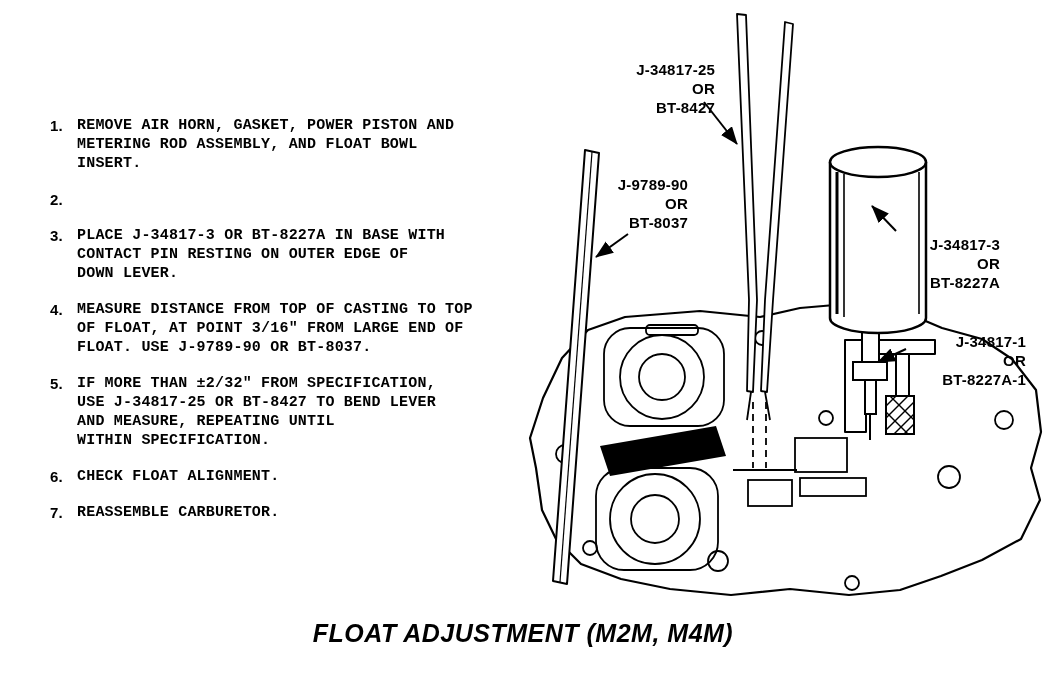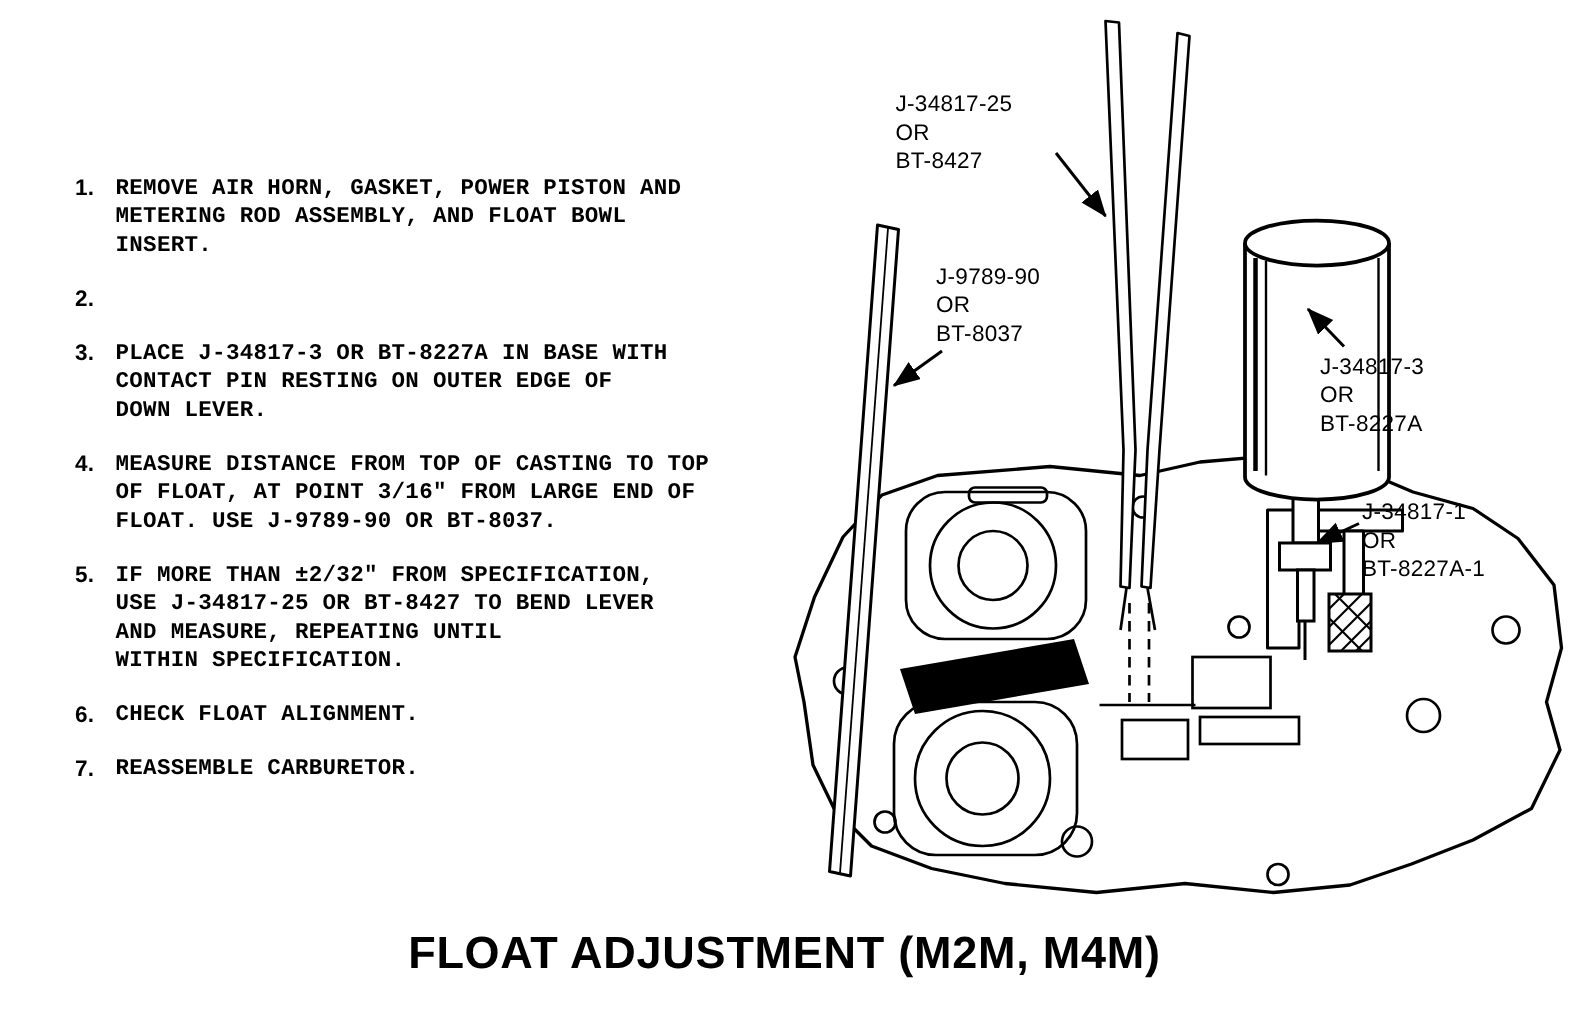--- a/index.html
+++ b/index.html
@@ -27,36 +27,37 @@
     font-size: 15px;
     line-height: 19px;
     letter-spacing: 0.2px;
   }
   .step-num { width: 27px; flex: none; }
   .step-text .line { white-space: nowrap; font-family: Liberation Mono, monospace; }
   .u { border-bottom: 2.5px solid #000; padding-bottom: 1px; }
 
   .callout {
     position: absolute;
-    text-align: left;
-    font-weight: normal;
+    text-align: right;
+    font-weight: bold;
     font-size: 15px;
     line-height: 19px;
     letter-spacing: 0.2px;
   }
 
   .title {
     position: absolute;
     left: 0;
     top: 619px;
     width: 1046px;
     text-align: center;
     font-weight: bold;
-    font-size: 30px;
+    font-size: 25px;
     letter-spacing: 0.5px;
+    font-style: italic;
   }
 </style>
 </head>
 <body>
 
 <div class="page">
 
   <svg class="art" width="1056" height="688" viewBox="0 0 1056 688">
     <defs>
       <marker id="arr" markerWidth="11" markerHeight="9" refX="8.5" refY="3.5" orient="auto">
@@ -198,21 +199,21 @@
         </div>
       </div>
     </div>
 
   <div class="callout" style="left:597px; top:60px; width:118px">
     <div class="cl">J-34817-25</div>
     <div class="cl">OR</div>
     <div class="cl">BT-8427</div>
   </div>
 
-  <div class="callout" style="left:624px; top:175px; width:112px">
+  <div class="callout" style="left:576px; top:175px; width:112px">
     <div class="cl">J-9789-90</div>
     <div class="cl">OR</div>
     <div class="cl">BT-8037</div>
   </div>
 
   <div class="callout" style="left:880px; top:235px; width:120px">
     <div class="cl">J-34817-3</div>
     <div class="cl">OR</div>
     <div class="cl">BT-8227A</div>
   </div>

